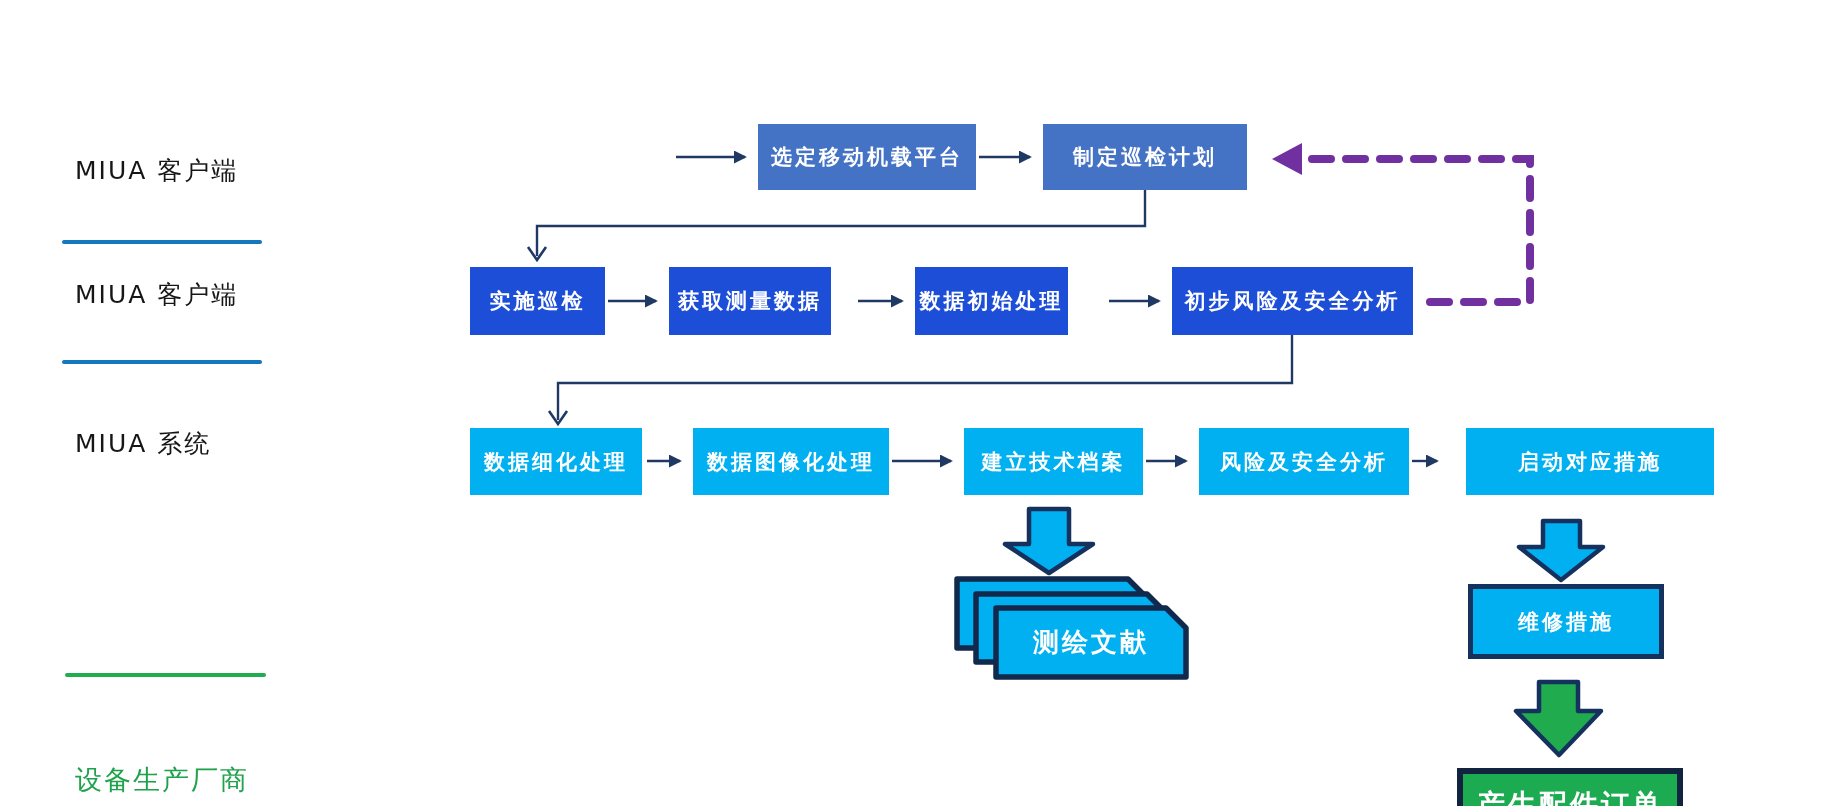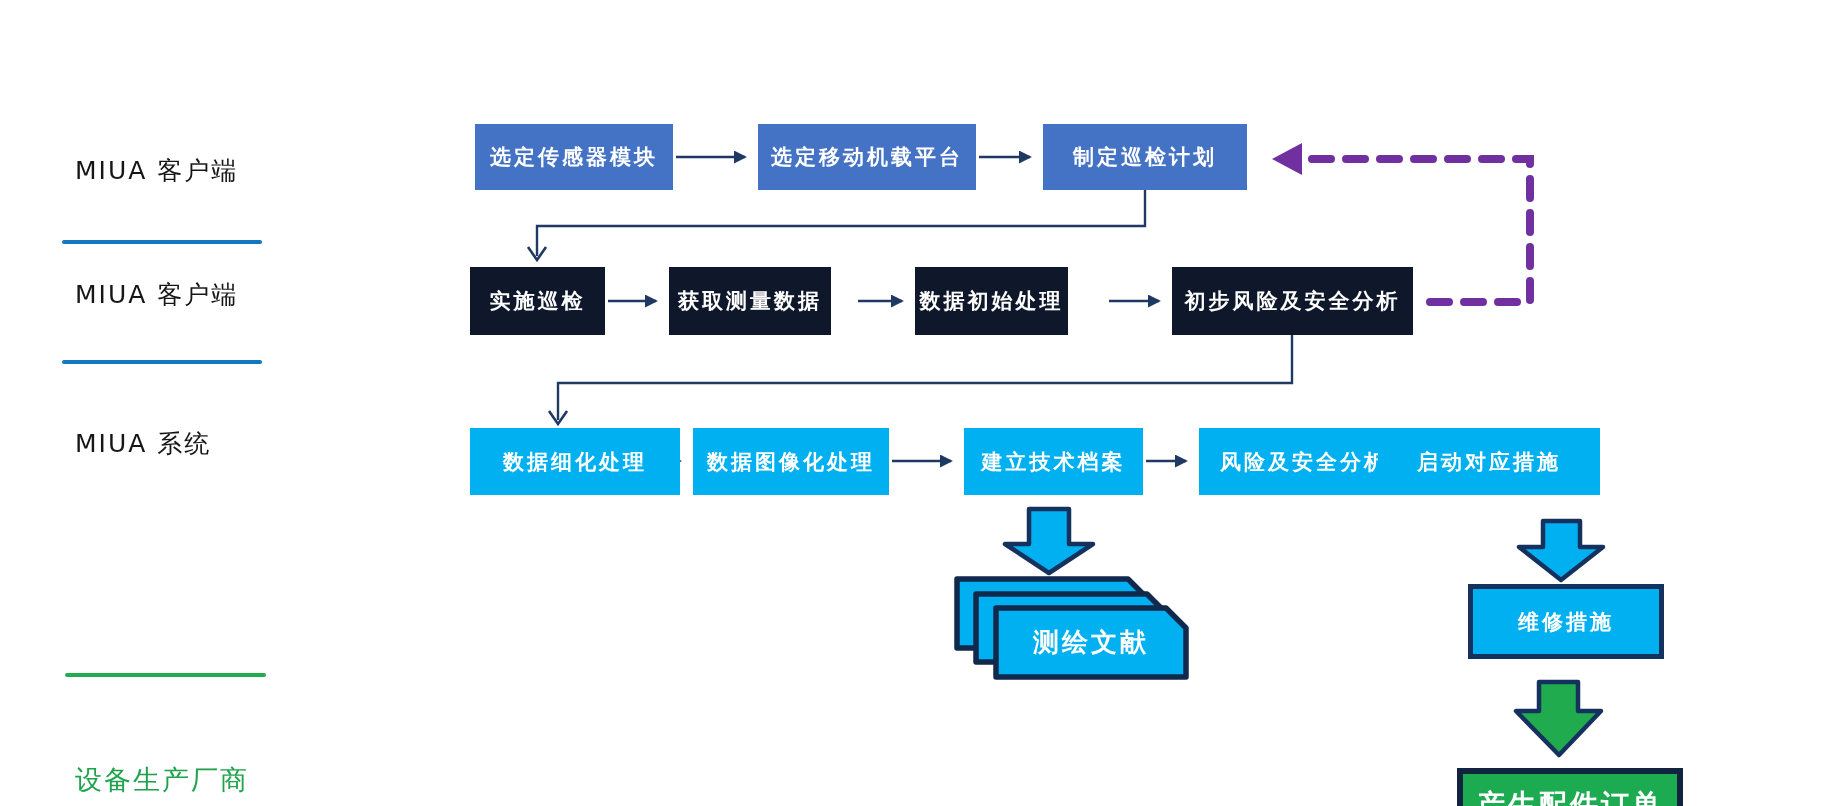--- a/index.html
+++ b/index.html
@@ -46,21 +46,21 @@
     align-items: center;
     justify-content: center;
     color: #ffffff;
     font-weight: bold;
     font-size: 21px;
     letter-spacing: 3px;
     font-family: "Liberation Serif", "DejaVu Serif", serif;
     white-space: nowrap;
   }
   .row1 { top: 84px;  height: 66px; background: #4472c4; }
-  .row2 { top: 227px; height: 68px; background: #0f172a; }
+  .row2 { top: 227px; height: 68px; background: #1d4ed8; }
   .row3 { top: 388px; height: 67px; background: #00b0f0; }
 
   
   .out-box {
     position: absolute;
     display: flex;
     align-items: center;
     justify-content: center;
     color: #ffffff;
     font-weight: bold;
@@ -144,32 +144,31 @@
   <div class="lane-divider blue" style="left:62px; top:200px; width:200px"></div>
 
   <div class="lane-label" style="top:238px">MIUA 客户端</div>
   <div class="lane-divider blue" style="left:62px; top:320px; width:200px"></div>
 
   <div class="lane-label" style="top:387px">MIUA 系统</div>
   <div class="lane-divider green" style="left:65px; top:633px; width:201px"></div>
 
   <div class="lane-label manufacturer" style="top:722px">设备生产厂商</div>
 
-  <div class="step row1" style="left:475px; width:198px">选定传感器模块</div>
   <div class="step row1" style="left:758px; width:218px">选定移动机载平台</div>
   <div class="step row1" style="left:1043px; width:204px">制定巡检计划</div>
 
   <div class="step row2" style="left:470px; width:135px">实施巡检</div>
   <div class="step row2" style="left:669px; width:162px">获取测量数据</div>
   <div class="step row2" style="left:915px; width:153px">数据初始处理</div>
   <div class="step row2" style="left:1172px; width:241px">初步风险及安全分析</div>
 
-  <div class="step row3" style="left:470px; width:210px">数据细化处理</div>
+  <div class="step row3" style="left:470px; width:172px">数据细化处理</div>
   <div class="step row3" style="left:693px; width:196px">数据图像化处理</div>
   <div class="step row3" style="left:964px; width:179px">建立技术档案</div>
   <div class="step row3" style="left:1199px; width:210px">风险及安全分析</div>
-  <div class="step row3" style="left:1378px; width:222px">启动对应措施</div>
+  <div class="step row3" style="left:1466px; width:248px">启动对应措施</div>
 
   <div class="doc-label">测绘文献</div>
   <div class="out-box repair-box">维修措施</div>
   <div class="out-box order-box">产生配件订单</div>
 
 </div>
 
 </body></html>

